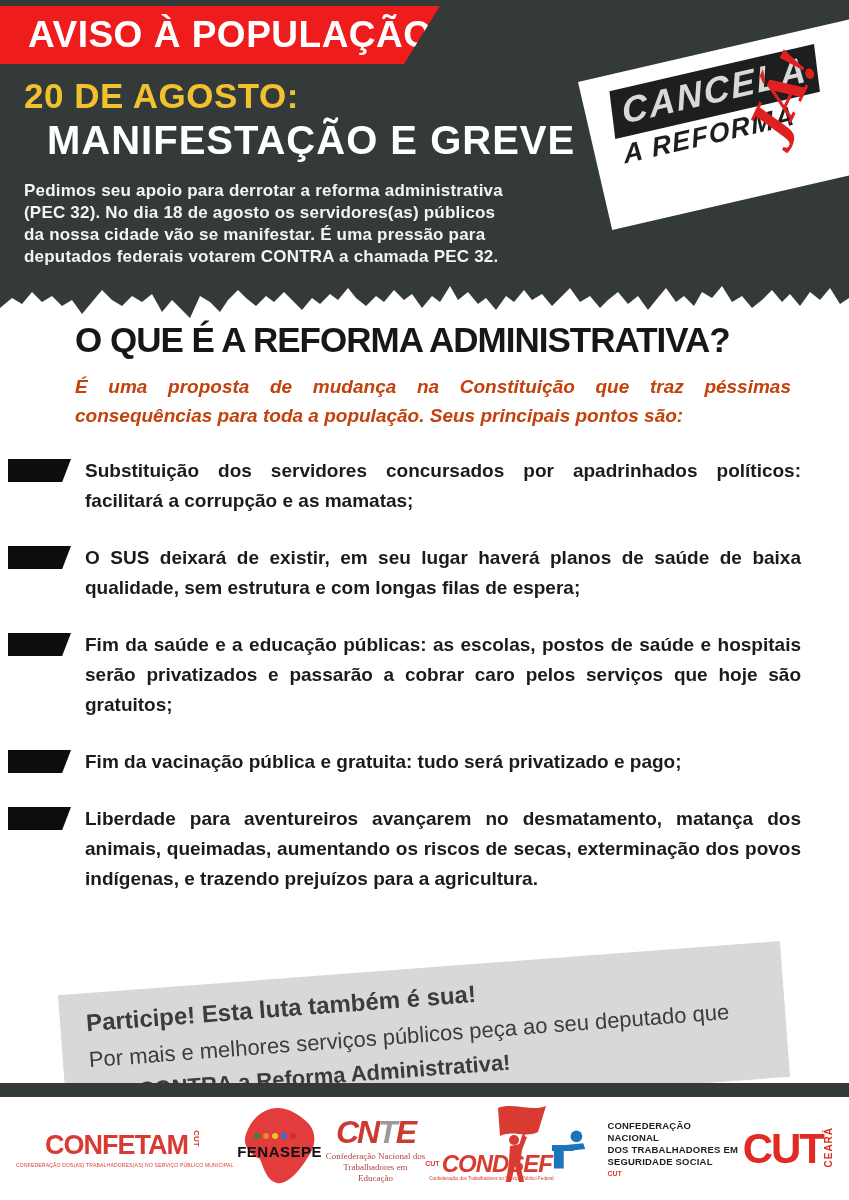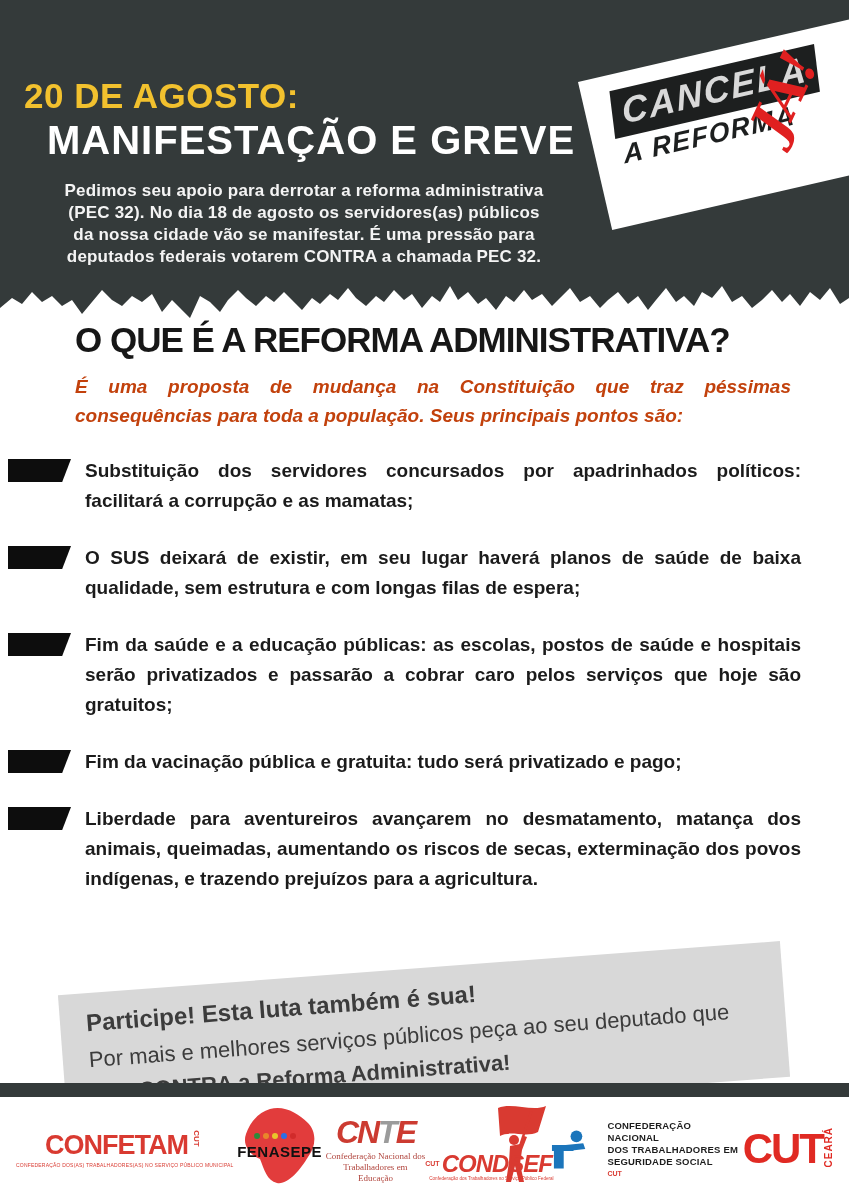--- a/index.html
+++ b/index.html
@@ -15,21 +15,21 @@
     position:absolute; left:0; top:6px; width:440px; height:58px;
     background:#ee1c1c; clip-path:polygon(0 0,100% 0,calc(100% - 36px) 100%,0 100%);
     display:flex; align-items:center; padding-left:28px;
     color:#ffffff; font-weight:bold; font-size:37px; letter-spacing:0.5px;
   }
   .date-line { position:absolute; left:24px; top:76px; color:#f2c12e; font-weight:bold; font-size:35px; letter-spacing:0.5px; }
   .main-title { position:absolute; left:47px; top:118px; color:#ffffff; font-weight:bold; font-size:40px; letter-spacing:1px; }
   .head-para {
     position:absolute; left:24px; top:180px; width:560px;
     color:#f4f4f4; font-weight:bold; font-size:17px; line-height:22px;
-    white-space:pre-line; letter-spacing:0.2px;text-align:center;
+    white-space:pre-line; letter-spacing:0.2px;
   }
   
   .sticker {
     position:absolute; left:578px; top:82px; width:330px; height:152px;
     background:#ffffff; transform:rotate(-13deg); transform-origin:0 0;
     padding:16px 0 0 26px;
   }
   .sticker-box {
     display:inline-block; background:#1d1f1f; color:#d9d9d9;
     font-weight:bold; font-size:36px; letter-spacing:2px;
@@ -93,20 +93,23 @@
   .cutceara-wrap { position:relative; display:flex; align-items:flex-start; }
   .cutceara-name { color:#e02a23; font-weight:900; font-size:42px; letter-spacing:-2px; }
   .cutceara-region { color:#e02a23; font-weight:bold; font-size:10px; transform:rotate(-90deg) translateX(-14px); transform-origin:center; width:10px; letter-spacing:1px; margin-top:18px; }
 </style>
 </head>
 <body>
 
 <div class="poster">
 
   <div class="top-section">
+    <div class="banner">
+      <span>AVISO À POPULAÇÃO</span>
+    </div>
     <div class="date-line">20 DE AGOSTO:</div>
     <div class="main-title">MANIFESTAÇÃO E GREVE</div>
     <div class="head-para">Pedimos seu apoio para derrotar a reforma administrativa
 (PEC 32). No dia 18 de agosto os servidores(as) públicos
 da nossa cidade vão se manifestar. É uma pressão para
 deputados federais votarem CONTRA a chamada PEC 32.</div>
 
     <div class="sticker">
       <div class="sticker-box">CANCELA</div>
       <div class="sticker-line2">A REFORMA</div>

